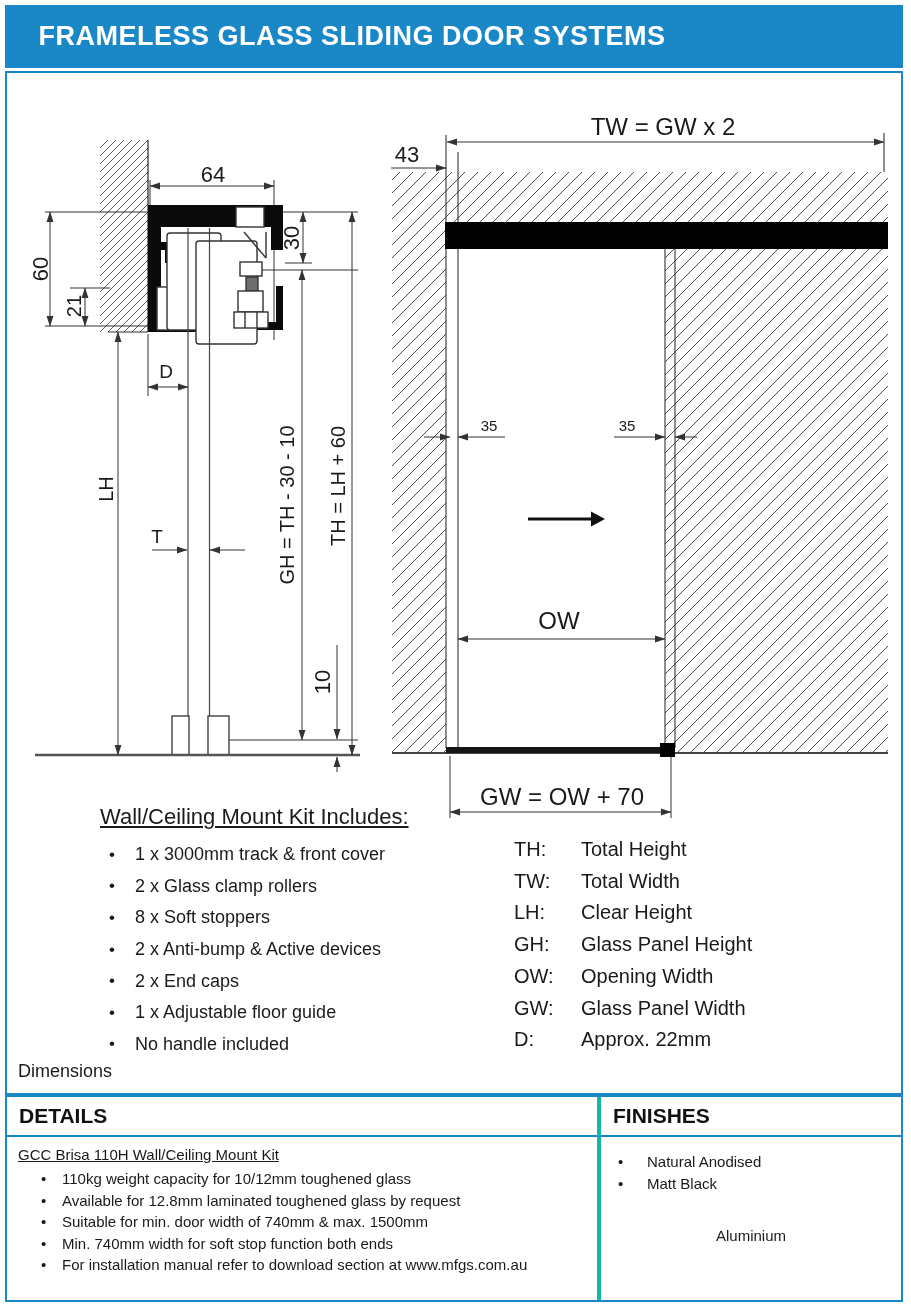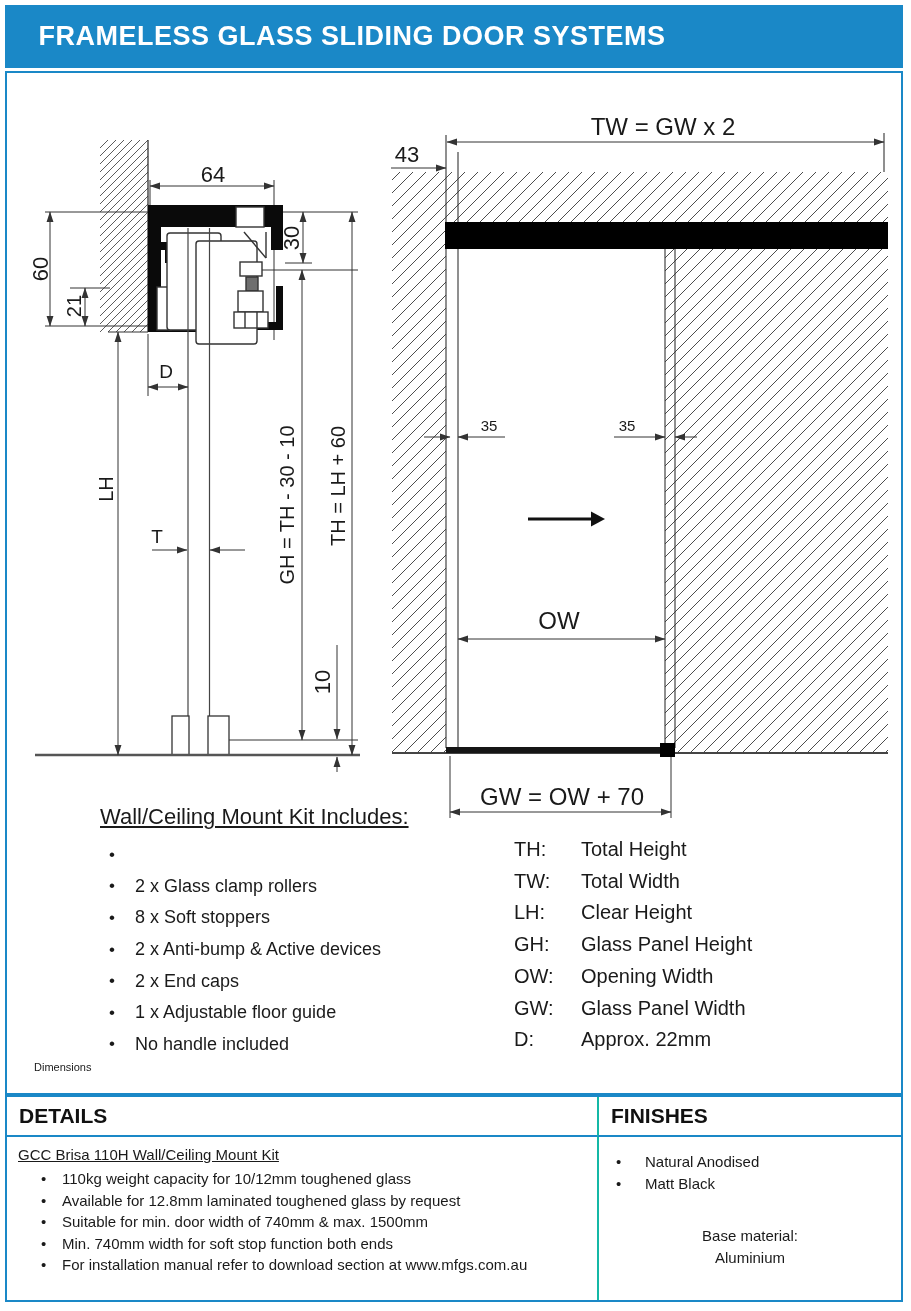--- a/index.html
+++ b/index.html
@@ -20,28 +20,28 @@
   svg text{font-family:"Liberation Sans",sans-serif;fill:#1a1a1a;}
   
   .kit{position:absolute;left:100px;top:804px;width:440px;}
   .kit-h{font-size:22px;text-decoration:underline;margin:0 0 9px 0;font-weight:normal;}
   .kit ul{list-style:none;margin:0;padding:0;}
   .kit li{display:flex;align-items:center;height:31.6px;font-size:18px;white-space:nowrap;}
   .kit li .b{width:35px;padding-left:9px;box-sizing:border-box;font-size:17px;}
   
   .abbr{position:absolute;left:514px;top:834px;display:grid;grid-template-columns:67px auto;
         font-size:20px;line-height:31.7px;white-space:nowrap;}
-  .dim-label{position:absolute;left:34px;top:1061px;font-size:11px;}
+  .dim-label{position:absolute;left:18px;top:1061px;font-size:18px;}
   
   .tbl{position:absolute;left:5px;top:1095px;width:898px;height:207px;
        border:2px solid #1a88c7;box-sizing:border-box;display:grid;
        grid-template-columns:590px 1fr;grid-template-rows:40px 1fr;}
   .th{display:flex;align-items:center;padding-left:12px;font-size:21px;font-weight:bold;
       border-bottom:2px solid #1a88c7;color:#111;text-align:right;}
-  .th.right,.td.right{border-left:2px solid #14b8a6;}
+  .th.right,.td.right{border-left:4px solid #14b8a6;}
   .td{font-size:15px;}
   .details-body{padding:9px 26px 0 11px;}
   .sub{text-decoration:underline;margin:0 0 5px 0;font-size:15px;}
   .details-body ul,.fin ul{list-style:none;margin:0;padding:0;}
   .details-body li{display:flex;line-height:21.6px;white-space:nowrap;}
   .details-body li .b{width:44px;padding-left:23px;box-sizing:border-box;}
   .fin{padding:14px 0 0 0;}
   .fin li{display:flex;line-height:22px;white-space:nowrap;}
   .fin li .b{width:46px;padding-left:17px;box-sizing:border-box;}
   .base{text-align:center;margin-top:30px;line-height:22px;font-size:15px;}
@@ -192,20 +192,21 @@
       <text x="559" y="629" font-size="24" text-anchor="middle">OW</text>
       <text x="562" y="805" font-size="24" text-anchor="middle">GW = OW + 70</text>
     </g>
   </svg>
 
   <div class="kit">
     <h3 class="kit-h">Wall/Ceiling Mount Kit Includes:</h3>
     <ul>
       <li>
           <span class="b">•</span>
+          <span>1 x 3000mm track &amp; front cover</span>
         </li>
       <li>
           <span class="b">•</span>
           <span>2 x Glass clamp rollers</span>
         </li>
       <li>
           <span class="b">•</span>
           <span>8 x Soft stoppers</span>
         </li>
       <li>
@@ -281,19 +282,18 @@
         <li>
             <span class="b">•</span>
             <span>Natural Anodised</span>
           </li>
         <li>
             <span class="b">•</span>
             <span>Matt Black</span>
           </li>
       </ul>
       <div class="base">
-        <div>Base material:</div>
         <div>Aluminium</div>
       </div>
     </div>
   </div>
 
 </div>
 
 </body></html>

